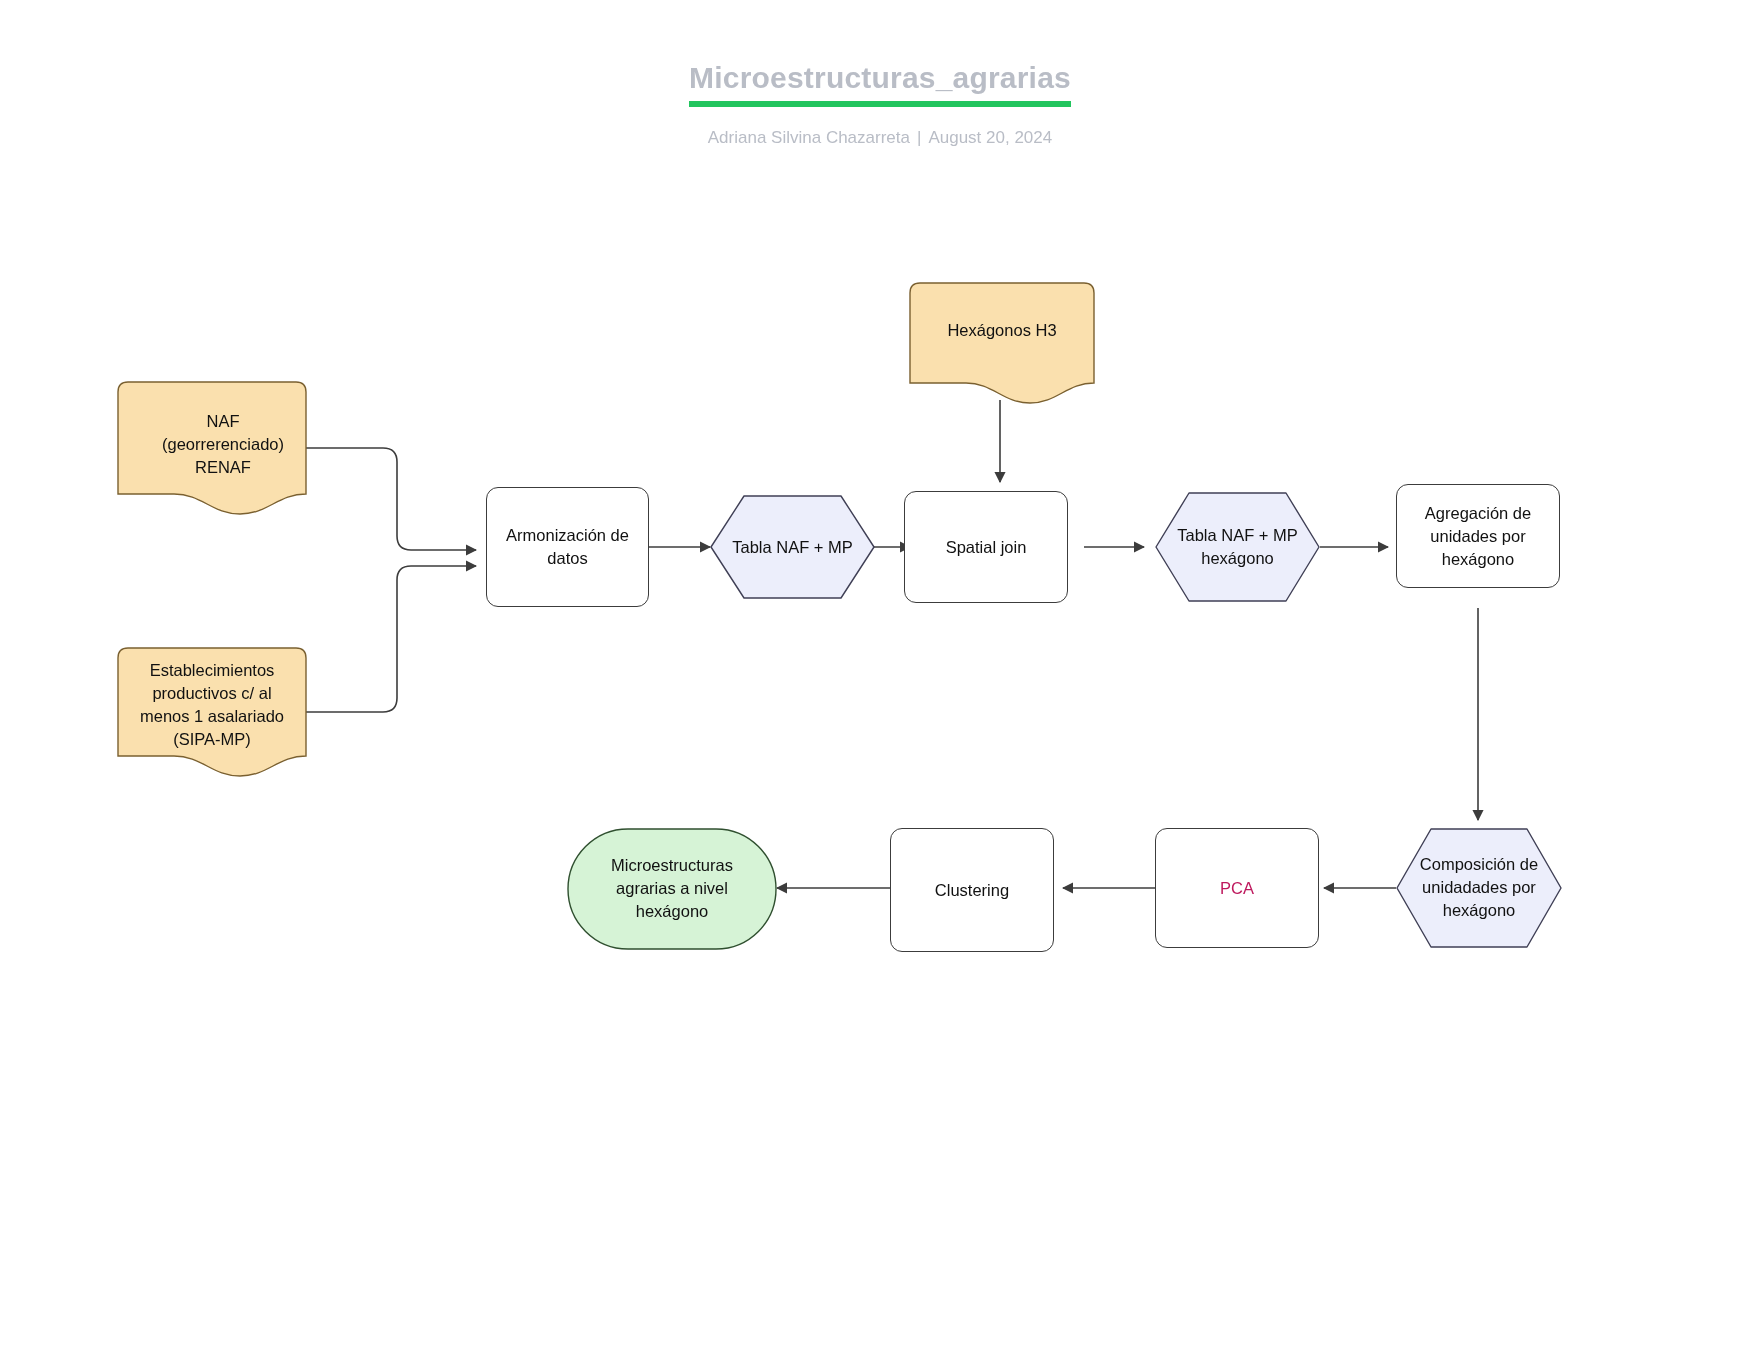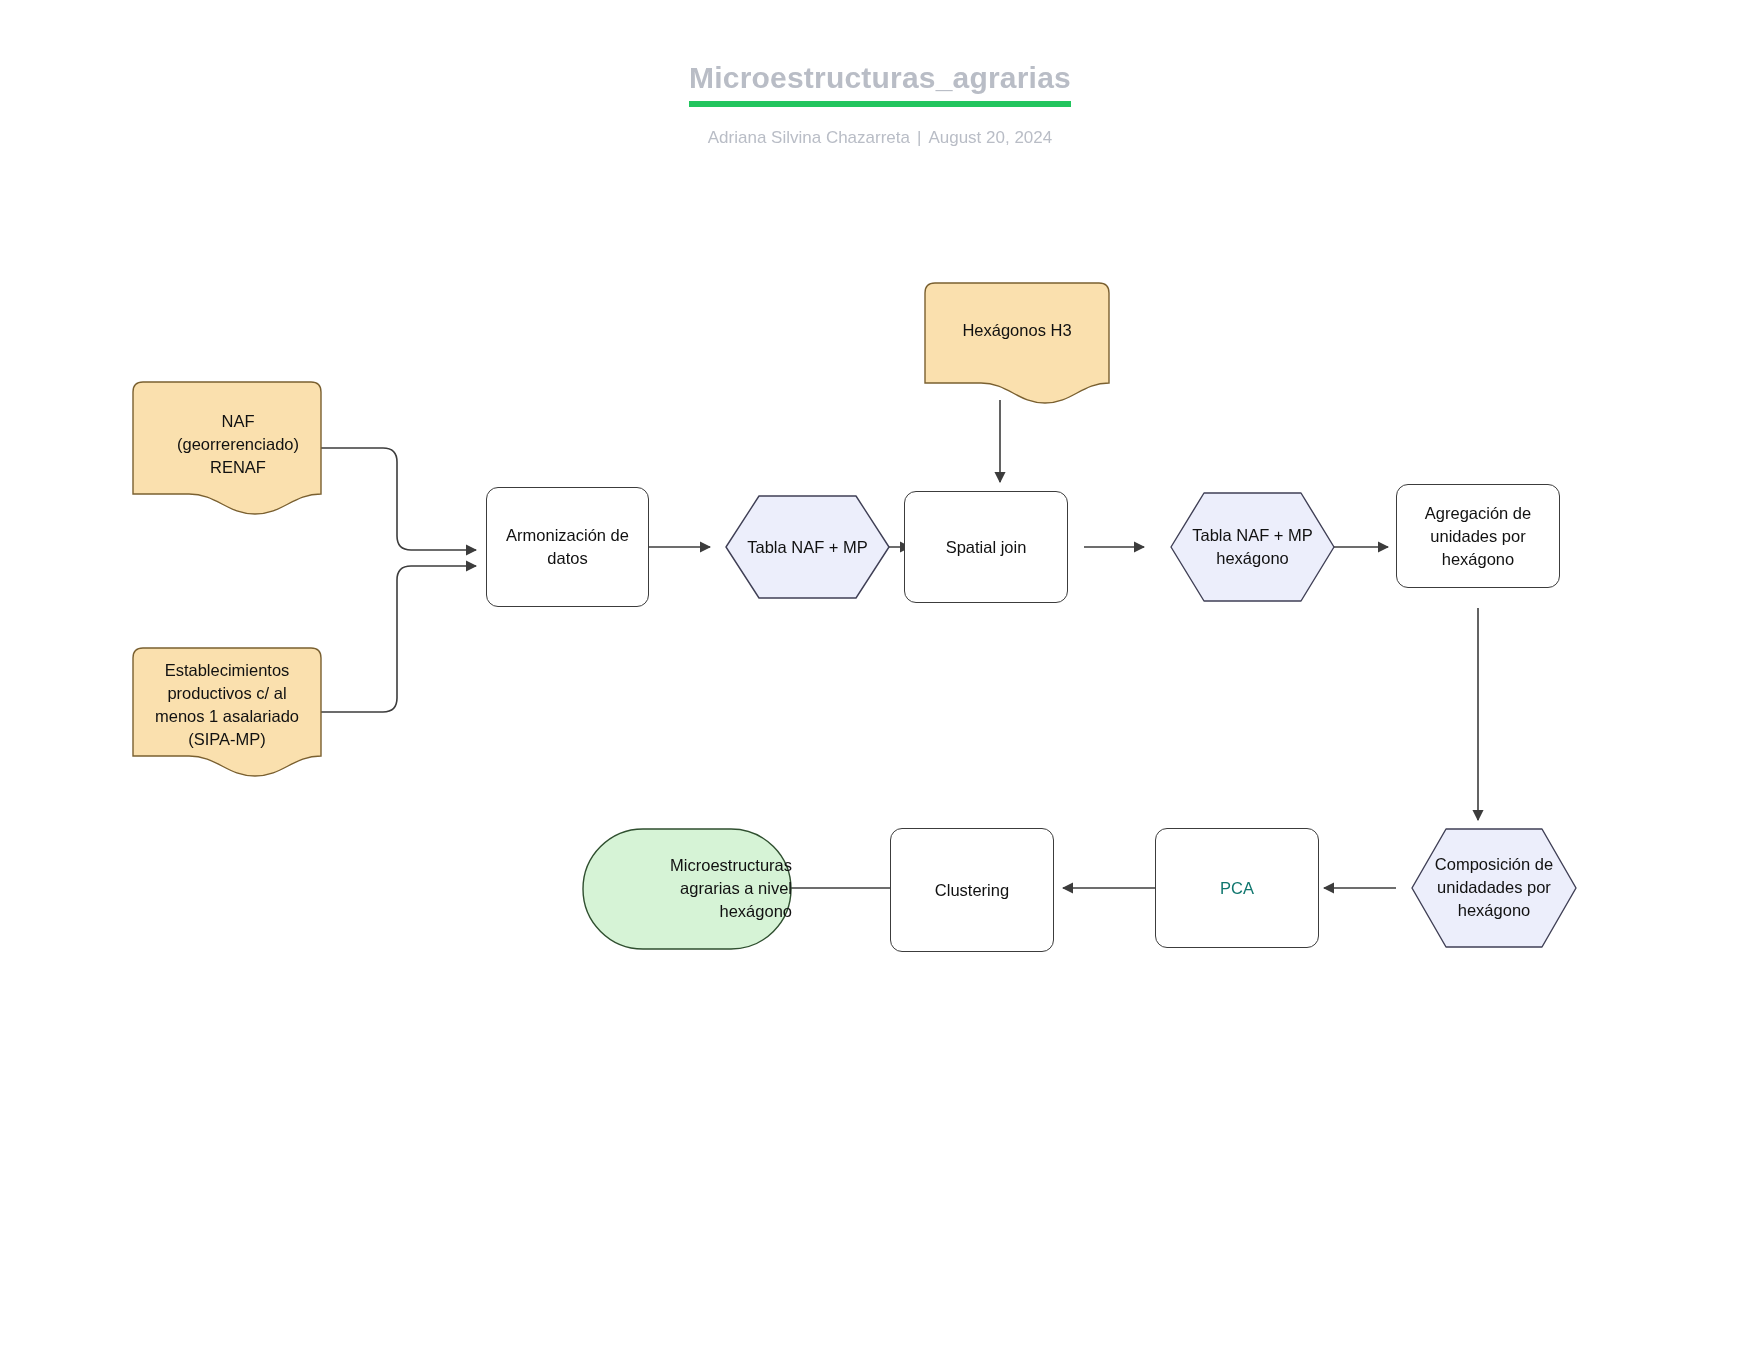--- a/index.html
+++ b/index.html
@@ -62,25 +62,24 @@
     font-size: 16.5px;
     line-height: 23px;
     color: #111111;
     white-space: pre-line;
   }
   .node.proc {
     background: #ffffff;
     border: 1.4px solid #3c3c3c;
     border-radius: 12px;
   }
-  .node.proc.muted { color: #0f766e; }
+  .node.proc.muted { color: #be185d; }
 
   .shape-wrap {
     position: absolute;
-    margin-left: 15px;
   }
   .shape-wrap svg {
     position: absolute;
     left: 0; top: 0;
     overflow: visible;
   }
   .shape-label {
     position: absolute;
     left: 0;
     width: 100%;
@@ -215,18 +214,18 @@
   </div>
 
   <div class="node proc" style="left:890px; top:828px; width:164px; height:124px;">
     <span>Clustering</span>
   </div>
 
   <div class="shape-wrap" style="left:567px; top:828px; width:210px; height:122px;">
     <svg width="210" height="122" viewBox="0 0 210 122">
       <rect x="1" y="1" width="208" height="120" rx="60" ry="60" fill="#d6f3d6" stroke="#2f4f2f" stroke-width="1.4"></rect>
     </svg>
-    <div class="shape-label" style="top:26px;text-align:right;">Microestructuras
+    <div class="shape-label" style="top:26px;">Microestructuras
 agrarias a nivel
 hexágono</div>
   </div>
 
 </div>
 
 </body></html>

